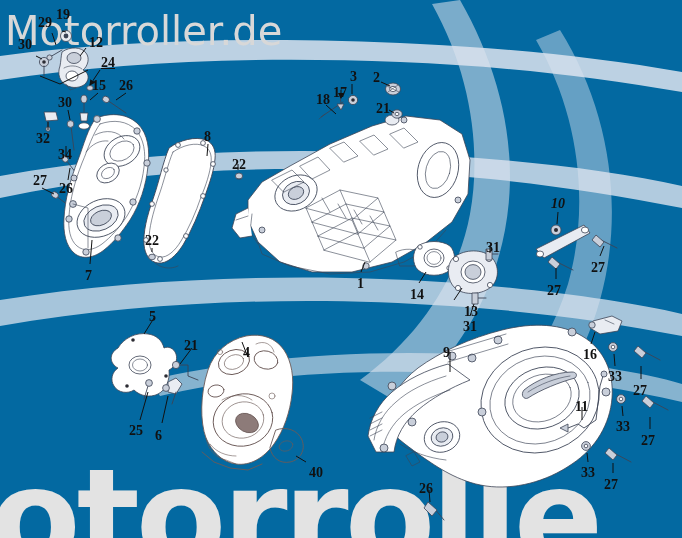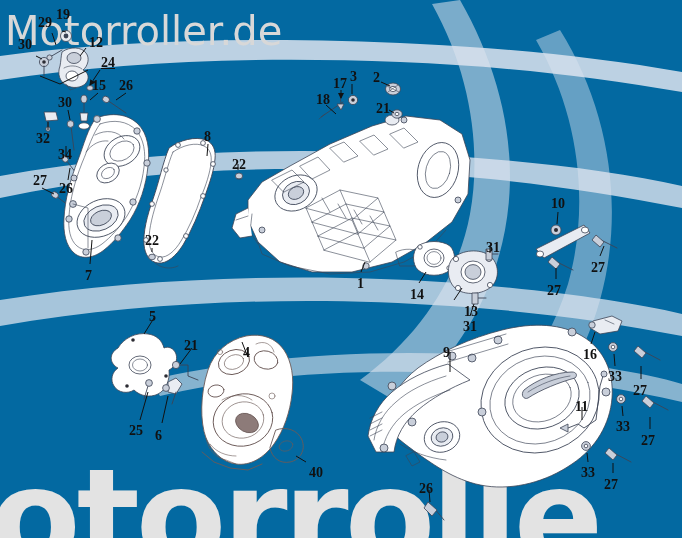--- a/index.html
+++ b/index.html
@@ -534,30 +534,30 @@
       <div class="callout" style="left: 58px; top: 96px;">30</div>
       <div class="callout" style="left: 36px; top: 132px;">32</div>
       <div class="callout" style="left: 58px; top: 148px;">34</div>
       <div class="callout" style="left: 33px; top: 174px;">27</div>
       <div class="callout" style="left: 59px; top: 182px;">26</div>
       <div class="callout" style="left: 85px; top: 269px;">7</div>
       <div class="callout" style="left: 204px; top: 130px;">8</div>
       <div class="callout" style="left: 232px; top: 158px;">22</div>
       <div class="callout" style="left: 145px; top: 234px;">22</div>
       <div class="callout" style="left: 316px; top: 93px;">18</div>
-      <div class="callout" style="left: 333px; top: 77px;">17</div>
+      <div class="callout" style="left: 333px; top: 86px;">17</div>
       <div class="callout" style="left: 350px; top: 70px;">3</div>
       <div class="callout" style="left: 373px; top: 71px;">2</div>
       <div class="callout" style="left: 376px; top: 102px;">21</div>
       <div class="callout" style="left: 357px; top: 277px;">1</div>
       <div class="callout" style="left: 410px; top: 288px;">14</div>
       <div class="callout" style="left: 444px; top: 305px; margin-left: 20px;">13</div>
       <div class="callout" style="left: 486px; top: 241px;">31</div>
       <div class="callout" style="left: 463px; top: 320px;">31</div>
-      <div class="callout" style="left: 551px; top: 197px;">10</div>
+      <div class="callout" style="left: 551px; top: 197px; font-style: italic;">10</div>
       <div class="callout" style="left: 591px; top: 261px;">27</div>
       <div class="callout" style="left: 547px; top: 284px;">27</div>
       <div class="callout" style="left: 443px; top: 346px;">9</div>
       <div class="callout" style="left: 583px; top: 348px;">16</div>
       <div class="callout" style="left: 608px; top: 370px;">33</div>
       <div class="callout" style="left: 633px; top: 384px;">27</div>
       <div class="callout" style="left: 575px; top: 400px;">11</div>
       <div class="callout" style="left: 616px; top: 420px;">33</div>
       <div class="callout" style="left: 641px; top: 434px;">27</div>
       <div class="callout" style="left: 581px; top: 466px;">33</div>

